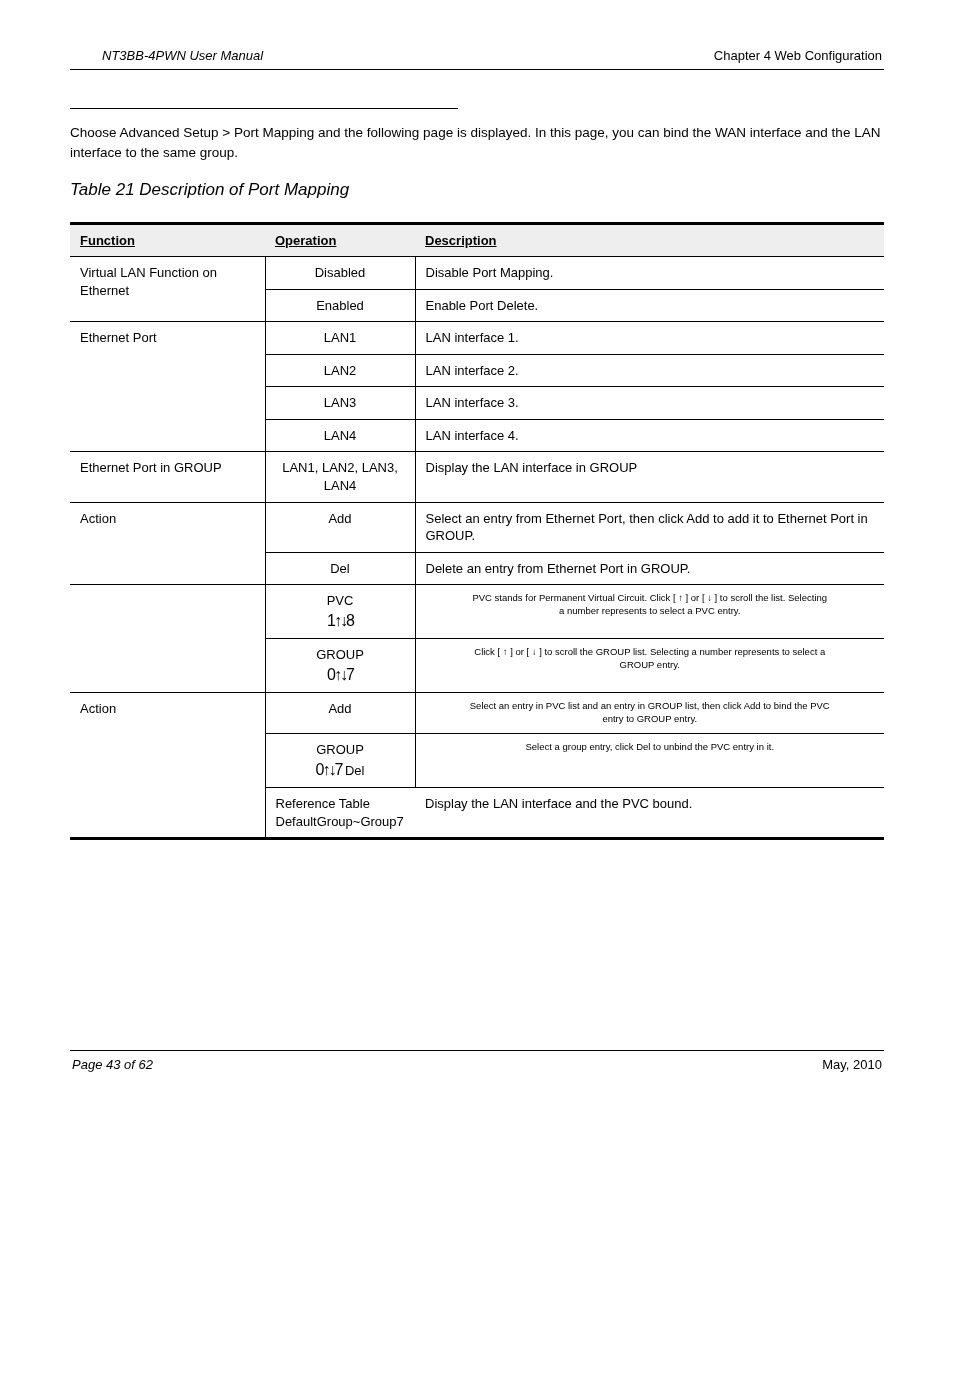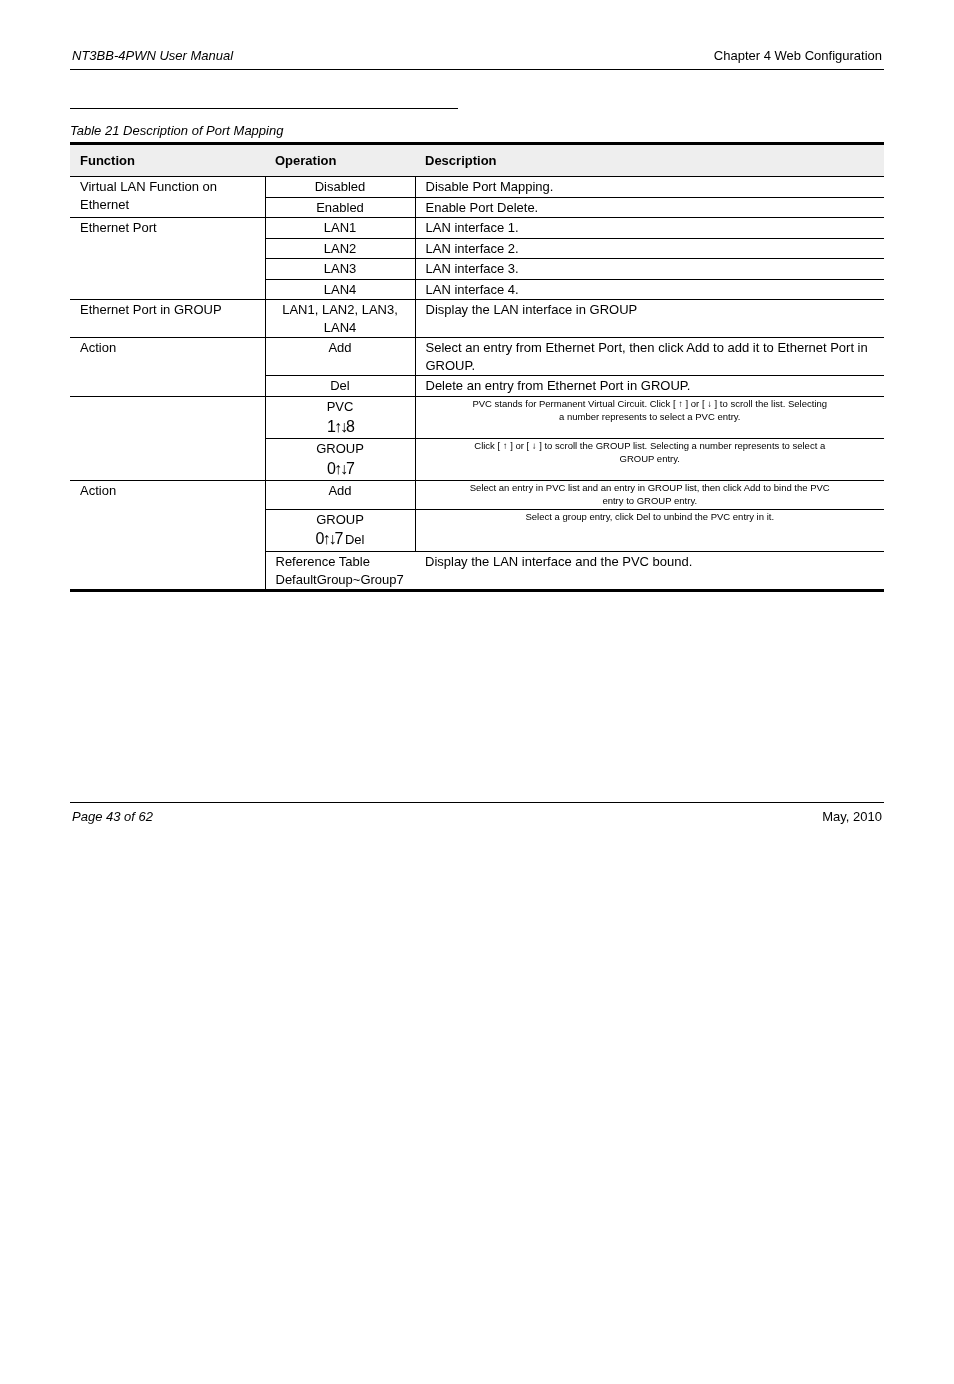--- a/index.html
+++ b/index.html
@@ -1,31 +1,31 @@
 <!DOCTYPE html>
 <html><head>
 <meta charset="utf-8">
 <style>
   * { box-sizing: border-box; margin: 0; padding: 0; }
   html, body { width: 954px; background: #fff; font-family: Arial, Helvetica, sans-serif; color: #000; }
   .page { width: 954px; padding: 48px 70px 40px 70px; }
   .header-row { display: flex; justify-content: space-between; font-size: 13px; padding: 0 2px 6px 2px; }
-  .header-left { font-style: italic; }
+  .header-left { font-style: italic; margin-left: 30px; }
   .hr-top { border: none; border-top: 1px solid #000; margin-bottom: 38px; }
   h1.section-title { font-size: 19px; font-weight: bold; margin: 0 0 6px 0; }
   .title-rule { border: none; border-top: 1px solid #000; width: 388px; margin-bottom: 14px; }
   .intro { font-size: 13.5px; line-height: 1.45; margin-bottom: 18px; }
-  .table-caption { font-size: 13px; font-style: italic; margin: 0 0 4px 0; }
+  .table-caption { font-size: 17px; font-style: italic; margin: 0 0 22px 0; }
   table.main { width: 100%; border-collapse: collapse; font-size: 13px; }
   table.main thead tr { background: #eeeeee; }
   table.main th { text-align: left; font-weight: bold; padding: 8px 10px; border-bottom: 1px solid #000; }
   table.main th:nth-child(2) { text-align: left; }
-  .top-thick { border-top: 3px solid #000; }
+  .top-thick { border-top: 3px solid #000; text-decoration: underline; }
   .bot-thick { border-bottom: 3px solid #000 !important; }
-  table.main td { padding: 1px 10px; vertical-align: top; line-height: 1.35; }
+  table.main td { padding: 7px 10px; vertical-align: top; line-height: 1.35; }
   table.main td.c1 { width: 195px; border-right: 1px solid #000; }
   table.main td.c2 { width: 150px; text-align: center; border-right: 1px solid #000; }
   table.main td.c3 { }
   .row-med td { border-bottom: 1.5px solid #000; }
   .inner-sep td { border-bottom: 1px solid #000; }
   .note { font-size: 9.5px; line-height: 1.35; max-width: 360px; margin: 0 auto; text-align: center; }
   .arrow { font-size: 16px; letter-spacing: -2px; }
   .footer-area { margin-top: 210px; }
   .hr-bot { border: none; border-top: 1px solid #000; }
   .footer-row { display: flex; justify-content: space-between; font-size: 13px; padding: 6px 2px 0 2px; }
@@ -39,20 +39,21 @@
 <div class="page">
 
   <div class="header-row">
     <span class="header-left">NT3BB-4PWN User Manual</span>
     <span>Chapter 4 Web Configuration</span>
   </div>
   <hr class="hr-top">
 
   <hr class="title-rule">
 
+  <p class="intro">Choose Advanced Setup &gt; Port Mapping and the following page is displayed. In this page, you can bind the WAN interface and the LAN interface to the same group.</p>
 
   <p class="table-caption">Table 21 Description of Port Mapping</p>
 
   <table class="main">
     <thead>
       <tr class="top-thick">
         <th class="c1">Function</th>
         <th class="c2">Operation</th>
         <th class="c3">Description</th>
       </tr>

